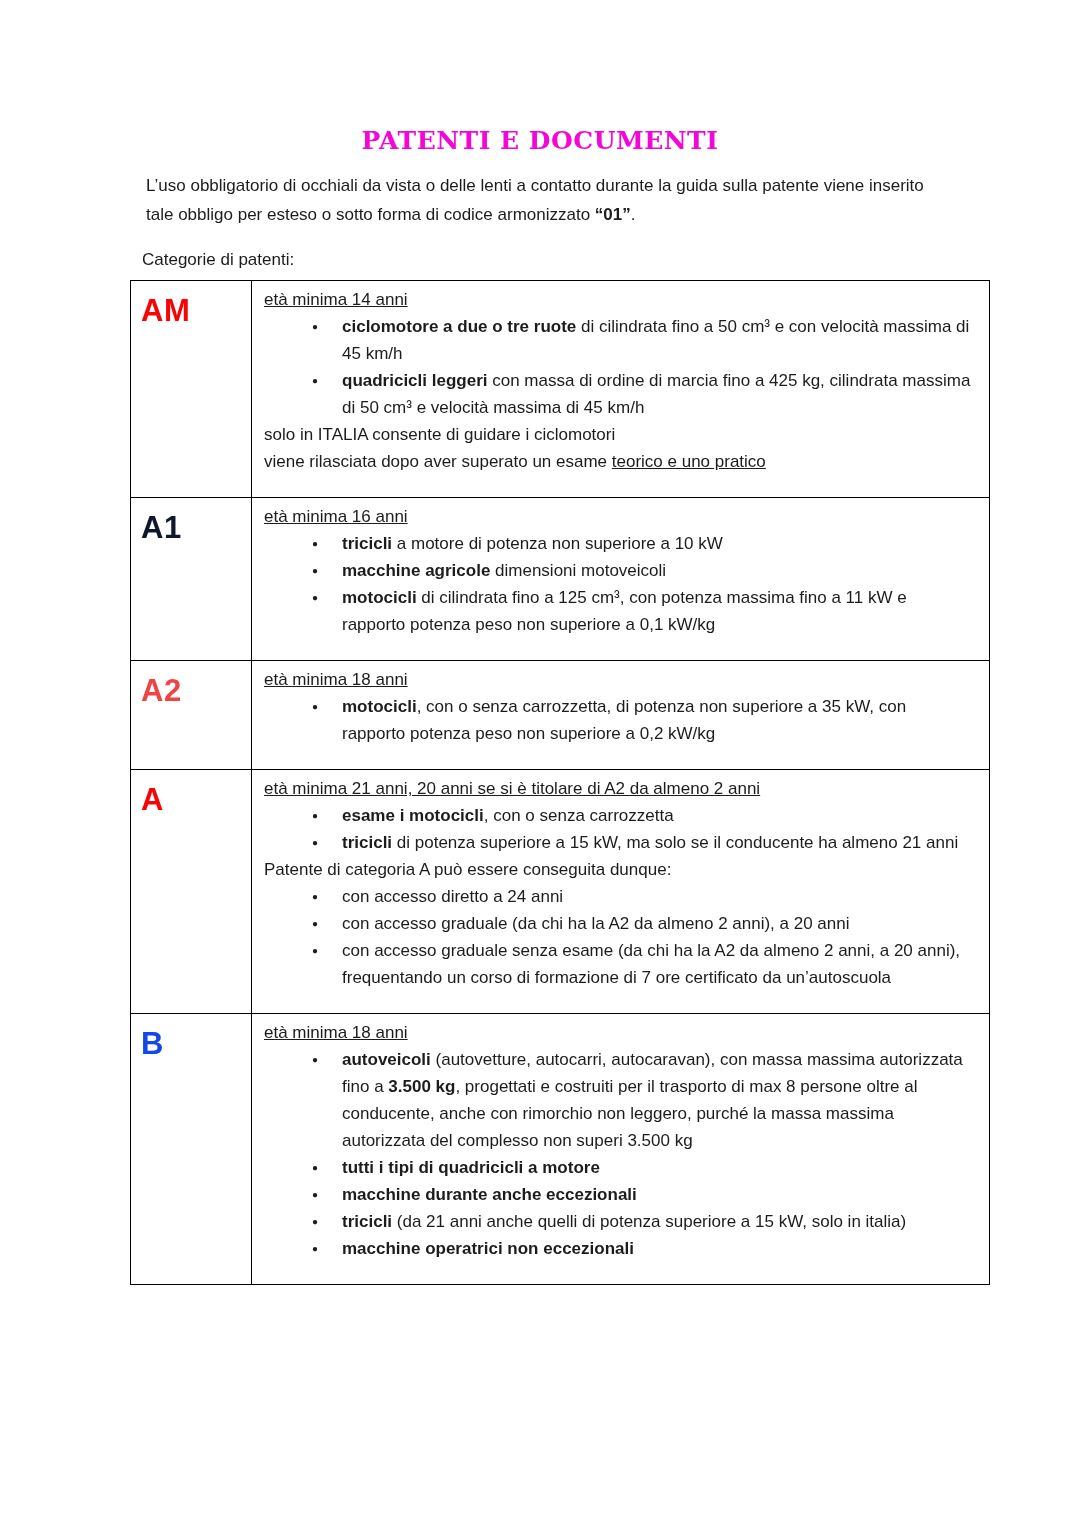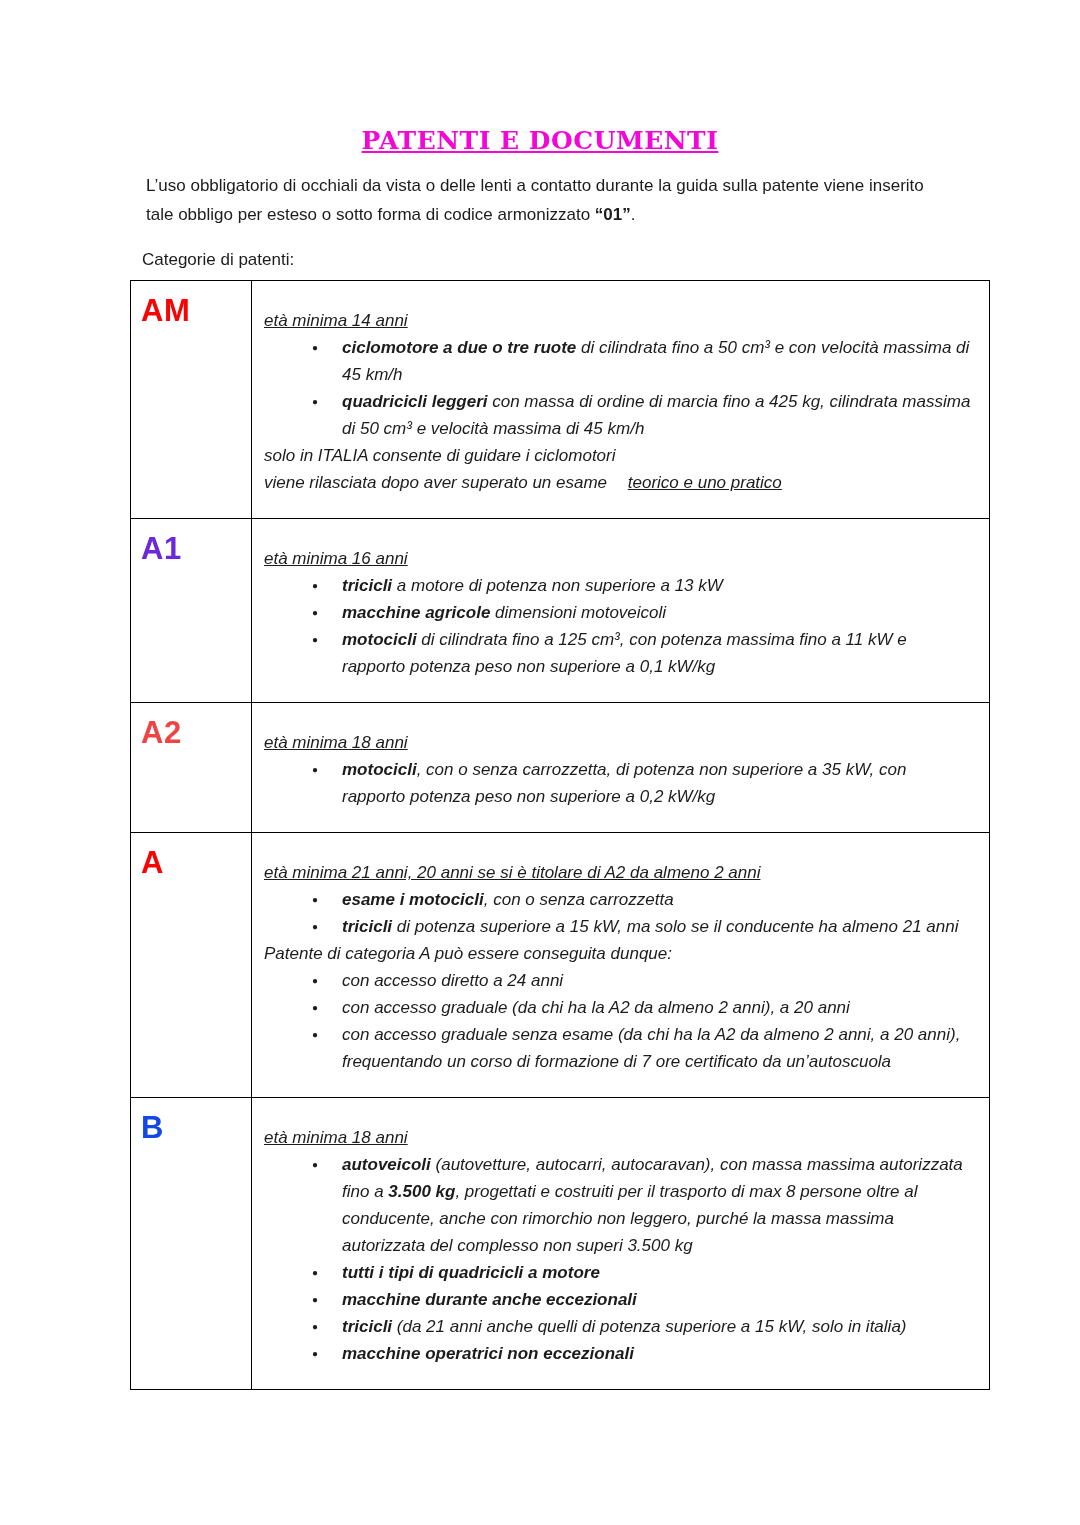--- a/index.html
+++ b/index.html
@@ -15,37 +15,37 @@
     font-family: "DejaVu Serif", "Liberation Serif", serif;
     font-weight: bold;
     font-size: 25px;
     letter-spacing: 0.5px;
     text-align: center;
     margin: 0 0 14px 0;
   }
   .intro { font-size: 17px; line-height: 29px; margin: 16px; }
   .table-label { font-size: 17px; line-height: 29px; margin: 0 0 6px 12px; }
   .b { font-weight: bold; }
-  .u { text-decoration: underline; margin-left: 16px; }
+  .u { text-decoration: underline; }
   table.cats { border-collapse: collapse; width: 860px; table-layout: fixed; }
   table.cats td { border: 1.5px solid #000; vertical-align: top; }
   td.code-cell { width: 104px; padding: 12px 6px 6px 10px; }
   span.code { font-size: 31px; font-weight: bold; letter-spacing: 0.5px; }
-  td.detail-cell { padding: 26px 16px 22px 12px; font-size: 17px; line-height: 27px; font-style: italic; }
+  td.detail-cell { padding: 5px 16px 22px 12px; font-size: 17px; line-height: 27px; }
   .row-heading { text-decoration: underline; }
   .row-text { }
   .li { display: flex; }
   .dot { flex: none; width: 30px; margin-left: 48px; font-size: 10px; line-height: 27px; }
   .li-text { flex: 1; }
 </style>
 </head>
 <body>
 
 <div class="page">
-  <h1 class="title" style="color: rgb(243, 6, 214); text-decoration: underline;">PATENTI E DOCUMENTI</h1>
+  <h1 class="title" style="color: rgb(243, 6, 214);">PATENTI E DOCUMENTI</h1>
   <p class="intro"><span>L’uso obbligatorio di occhiali da vista o delle lenti a contatto durante la guida sulla patente viene inserito tale obbligo per esteso o sotto forma di codice armonizzato </span><span class="b">“01”</span><span>.</span></p>
   <p class="table-label">Categorie di patenti:</p>
   <table class="cats">
     <tbody>
         <tr>
           <td class="code-cell"><span class="code" style="color: rgb(247, 5, 5);">AM</span></td>
           <td class="detail-cell">
             <div class="row-heading"><span>età minima 14 anni</span></div>
             <div class="li">
               <span class="dot">●</span>
@@ -53,26 +53,26 @@
             </div>
             <div class="li">
               <span class="dot">●</span>
               <span class="li-text"><span class="b">quadricicli leggeri</span><span> con massa di ordine di marcia fino a 425 kg, cilindrata massima di  50 cm³ e velocità massima di 45 km/h</span></span>
             </div>
             <div class="row-text"><span>solo in ITALIA consente di guidare i ciclomotori</span></div>
             <div class="row-text"><span>viene rilasciata dopo aver superato un esame </span><span class="u">teorico e uno pratico</span></div>
           </td>
         </tr>
         <tr>
-          <td class="code-cell"><span class="code" style="color: #6d28d9;">A1</span></td>
+          <td class="code-cell"><span class="code" style="color: #0f172a;">A1</span></td>
           <td class="detail-cell">
             <div class="row-heading"><span>età minima 16 anni</span></div>
             <div class="li">
               <span class="dot">●</span>
-              <span class="li-text"><span class="b">tricicli</span><span> a motore di potenza non superiore a 13 kW</span></span>
+              <span class="li-text"><span class="b">tricicli</span><span> a motore di potenza non superiore a 10 kW</span></span>
             </div>
             <div class="li">
               <span class="dot">●</span>
               <span class="li-text"><span class="b">macchine agricole</span><span> dimensioni motoveicoli</span></span>
             </div>
             <div class="li">
               <span class="dot">●</span>
               <span class="li-text"><span class="b">motocicli</span><span> di cilindrata fino a 125 cm³, con potenza massima fino a 11 kW e rapporto potenza peso non superiore a 0,1 kW/kg</span></span>
             </div>
           </td>

